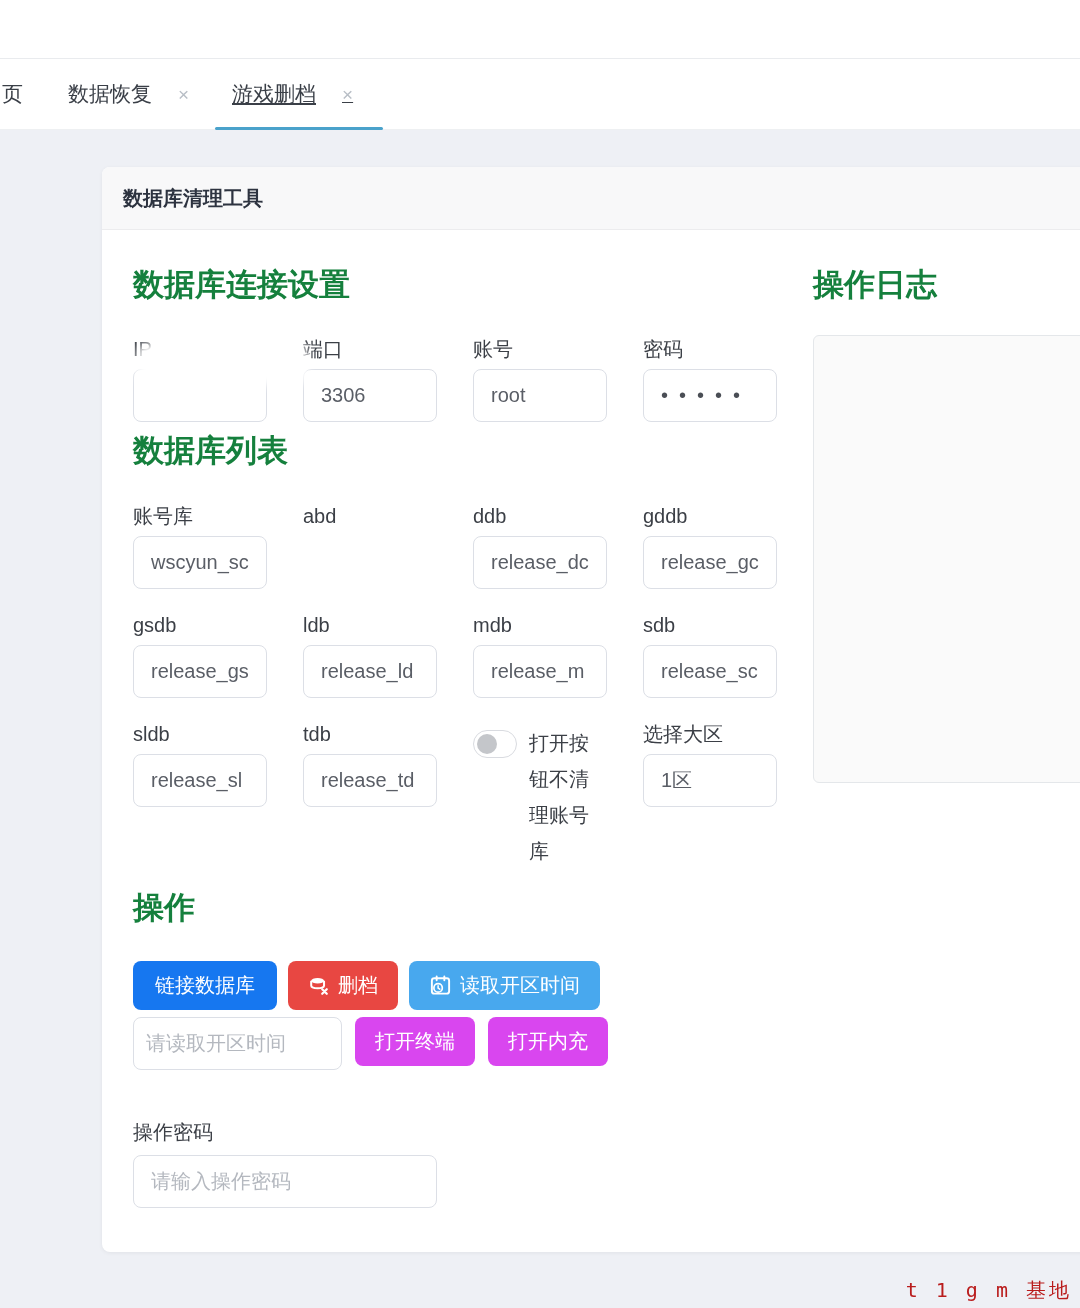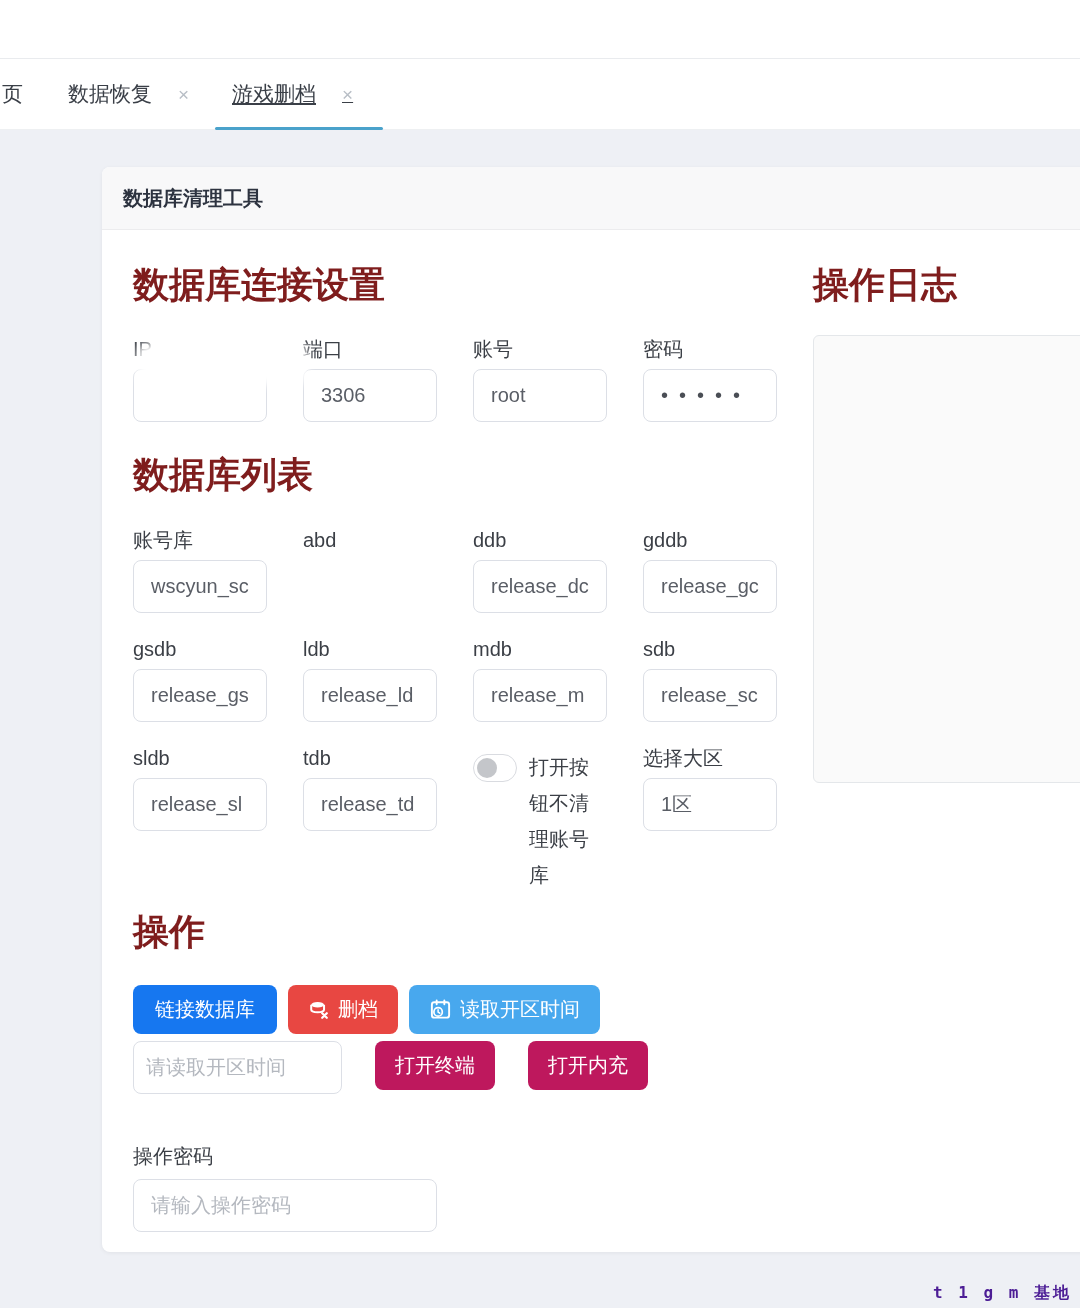--- a/index.html
+++ b/index.html
@@ -52,21 +52,21 @@
     border-radius:8px 8px 0 0;
     display:flex; align-items:center; padding-left:21px;
     font-size:20px; font-weight:bold; color:#2d3340;
   }
   .card-body { position:relative; height:1021px; }
 
   .col-left  { position:absolute; left:31px;  top:38px; width:650px; }
   .col-right { position:absolute; left:711px; top:38px; width:345px; }
 
   h2.section {
-    font-size:36px; font-weight:bold; color:#7f1d1d; line-height:34px;
+    font-size:31px; font-weight:bold; color:#15803d; line-height:34px;
   }
   .col-left h2.section { margin-bottom:36px; }
   .col-right h2.section{ margin-bottom:33px; }
 
   
   .grid4 {
     display:grid; grid-template-columns:repeat(4,134px);
     column-gap:36px; row-gap:25px;
   }
   .field label {
@@ -111,39 +111,39 @@
   .btn {
     height:49px; border:none; border-radius:8px; color:#fff; font-size:20px;
     display:inline-flex; align-items:center; justify-content:center; gap:8px;
     padding:0 22px; cursor:pointer; white-space:nowrap;
     font-family:"Liberation Sans", sans-serif;
   }
   .btn-blue   { background:#1677f0; }
   .btn-red    { background:#e84742; padding:16px 20px; }
   .btn-orange { background:#f2a53c; }
   .btn-lblue  { background:#48a8ee; padding:0 20px; }
-  .btn-green  { background:#be185d; padding:0 20px;margin-left:20px; }
+  .btn-green  { background:#d946ef; padding:0 20px; }
   .btn svg { flex:none; }
 
   .row2 { display:flex; gap:13px; margin-top:7px; align-items:flex-start; }
   .time-input { width:209px;padding-left:12px; }
   .pw-label { margin-top:49px; font-size:20px; color:#3b3f46; }
   .pw-input { width:304px; margin-top:9px; }
 
   
   .log-box {
     width:345px; height:448px; background:#fafafa;
     border:1px solid #e4e7ea; border-radius:6px;
   }
 
   
   .watermark {
     position:absolute; right:8px; bottom:4px;
     font-family:"DejaVu Sans Mono", monospace;
-    font-weight:bold; font-size:16px; letter-spacing:3px; color:#4c1d95;
+    font-weight:normal; font-size:20px; letter-spacing:3px; color:#b91c1c;
   }
 </style>
 </head>
 <body>
 
 <div class="topbar"></div>
 
 <div class="tabbar">
   <div class="tab tab-home">
     <span>页</span>
@@ -182,21 +182,21 @@
           <div class="field">
             <label>账号</label>
             <input class="tinput" value="root" style="">
           </div>
           <div class="field">
             <label>密码</label>
             <input class="tinput pw" value="•••••" style="">
           </div>
         </div>
 
-        <h2 class="section sec-gap" style="margin-top:36px; margin-bottom:37px;">数据库列表</h2>
+        <h2 class="section sec-gap" style="margin-top:12px; margin-bottom:37px;">数据库列表</h2>
 
         <div class="grid4">
           <div class="field">
             <label>账号库</label>
             <input class="tinput" value="wscyun_sc" style="">
           </div>
           <div class="field">
             <label>abd</label>
           </div>
           <div class="field">

